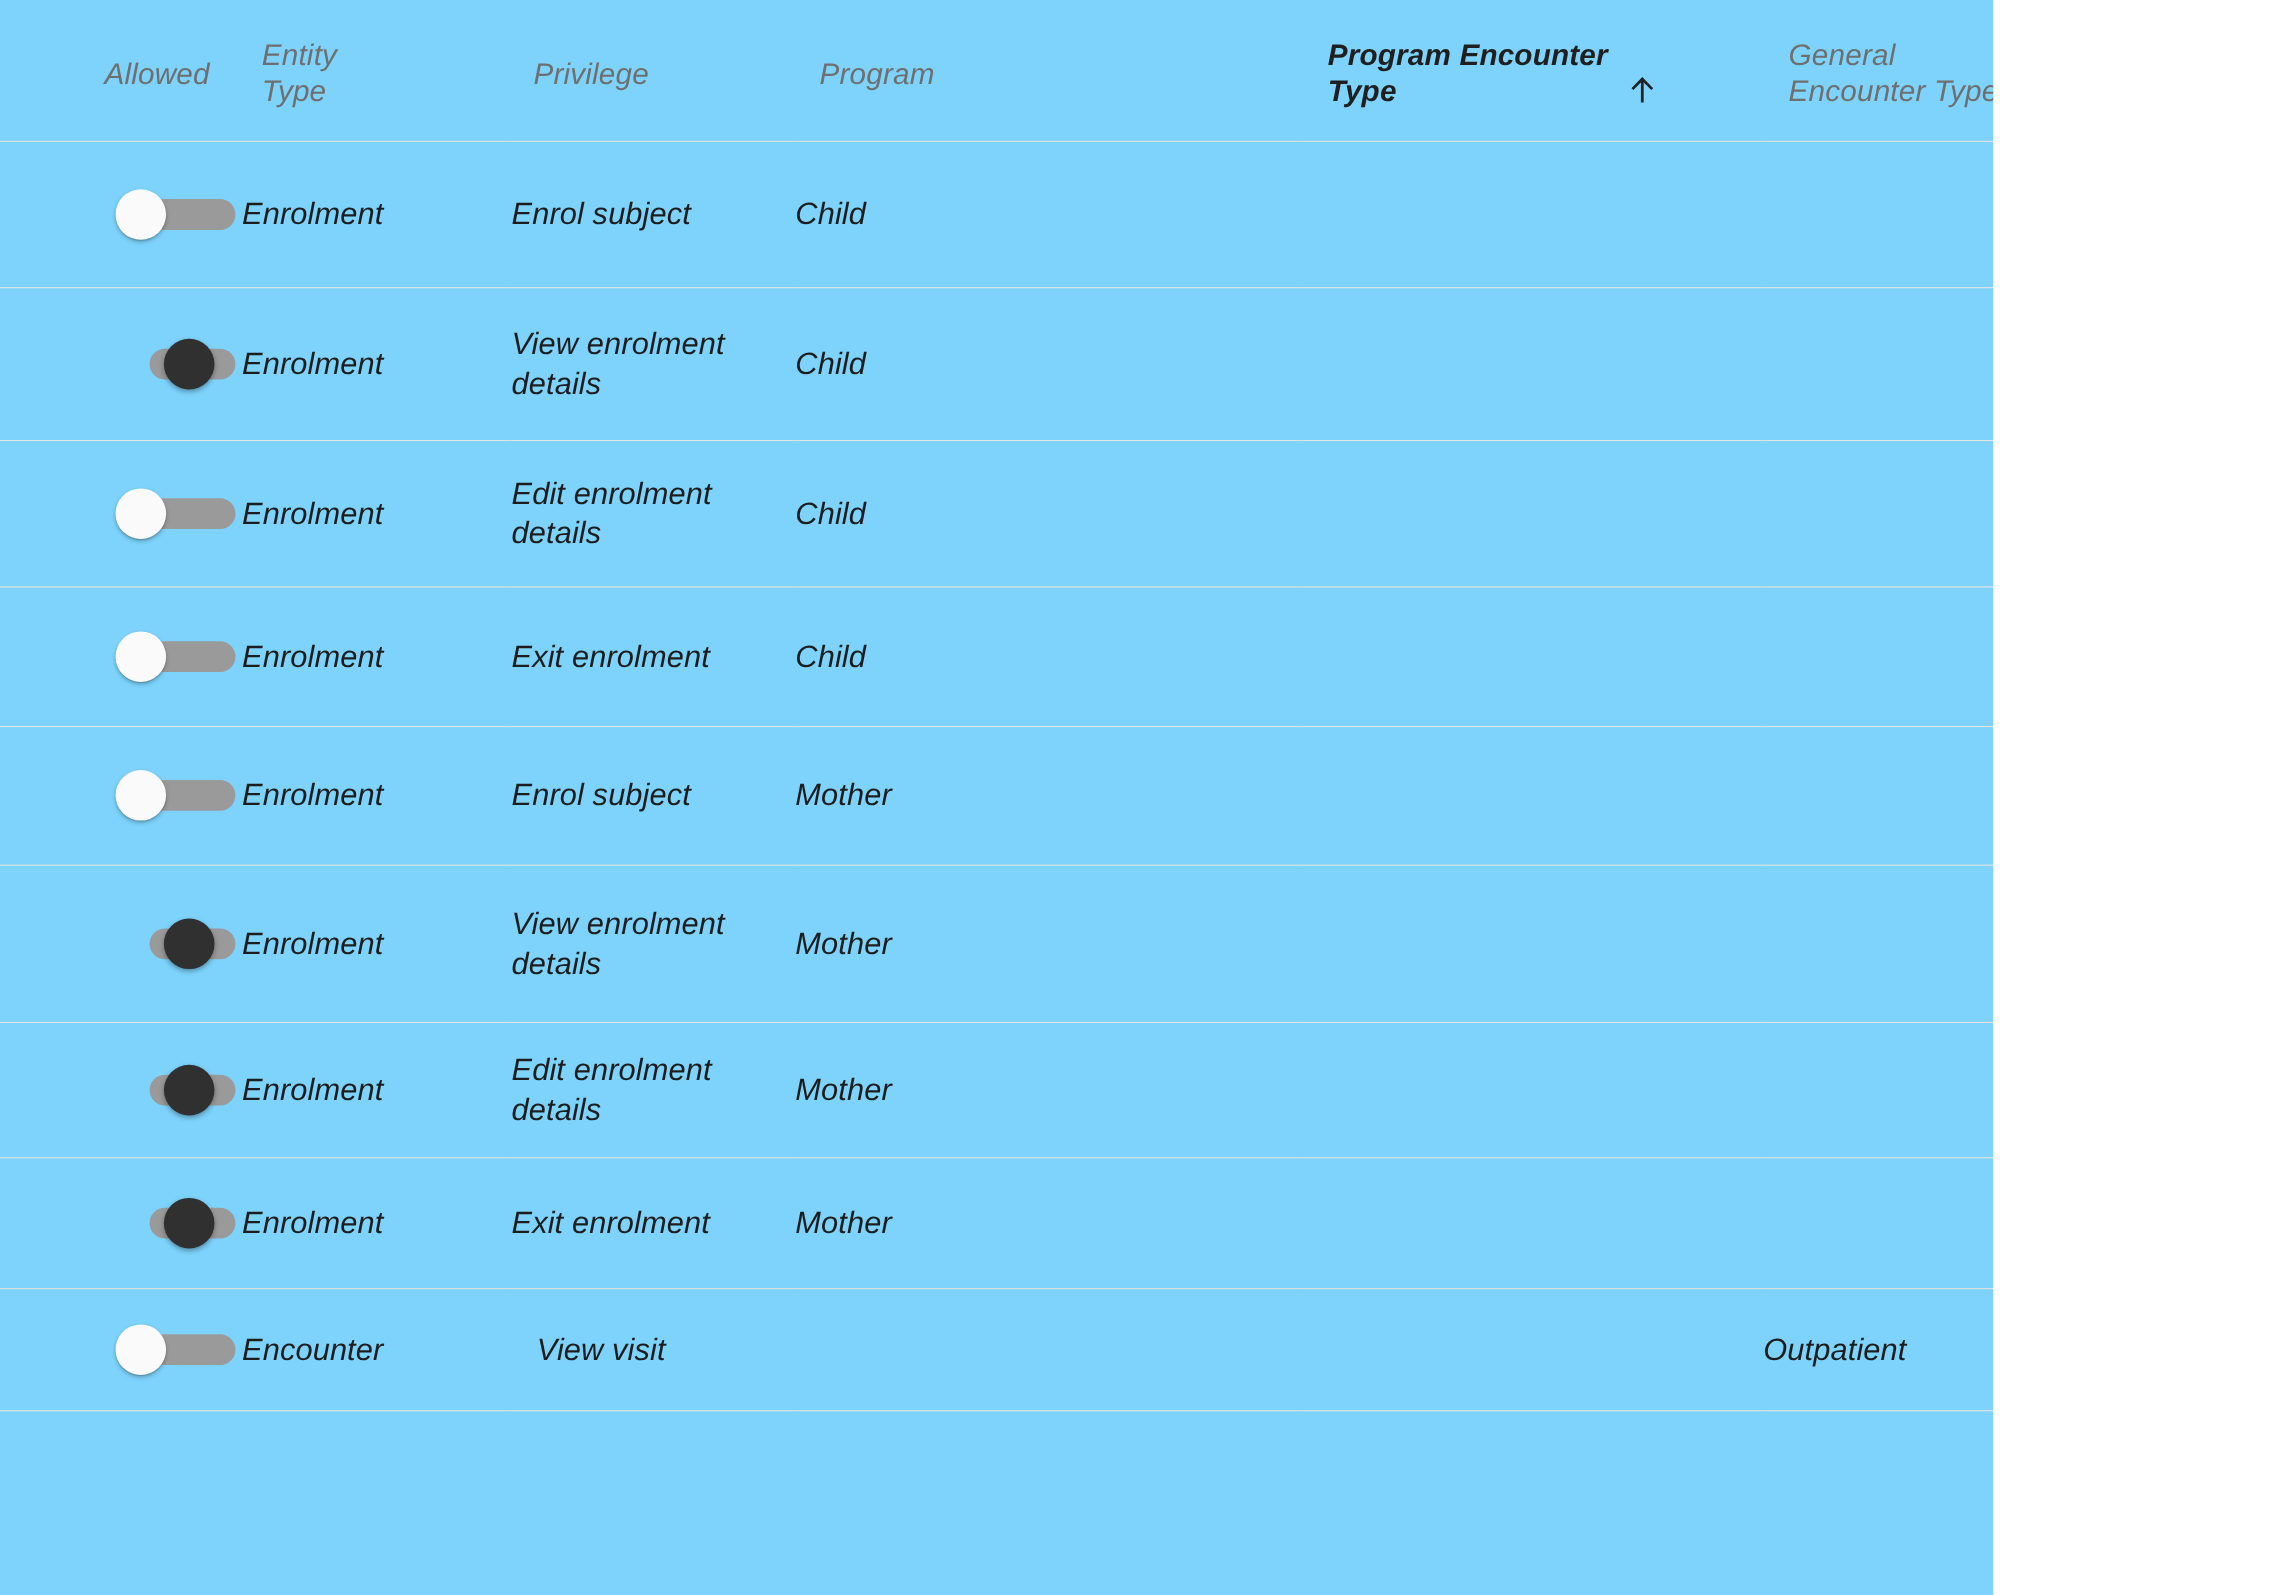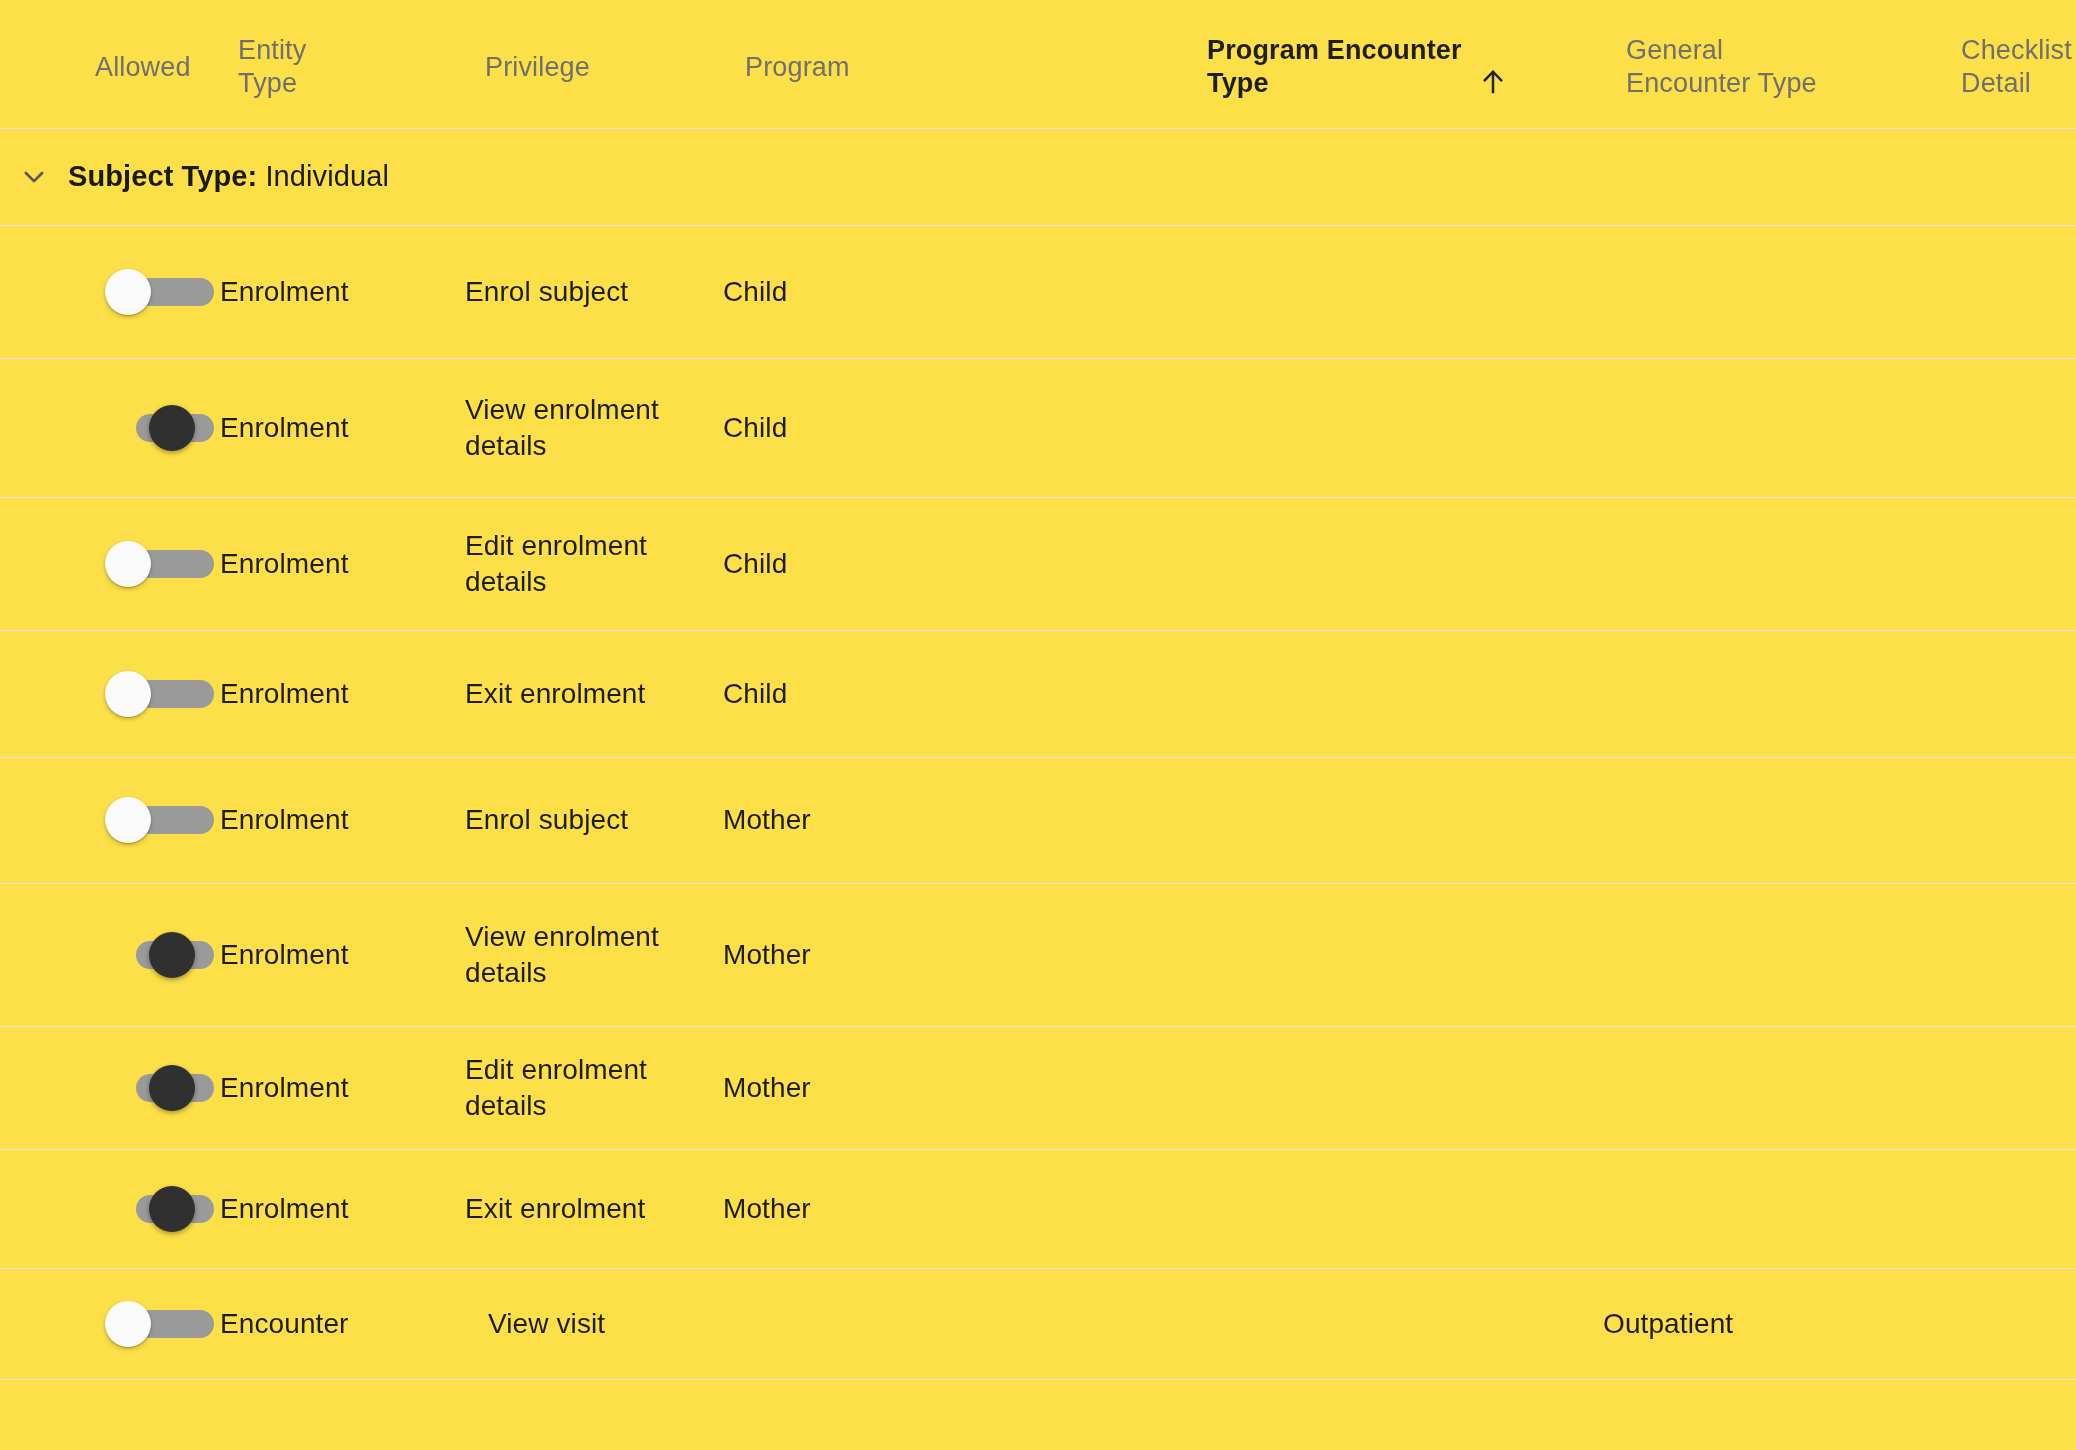--- a/index.html
+++ b/index.html
@@ -4,24 +4,25 @@
 <style>
   * { box-sizing: border-box; }
   html, body {
     margin: 0; padding: 0;
     background: #ffffff;
     font-family: "Liberation Sans", sans-serif;
     -webkit-font-smoothing: antialiased;
   }
   #page {
     position: relative;
-    width: 2076px;
+    width: 1812px;
     height: 1450px;
-    background: #fde047;
+    background: #7dd3fc;
     overflow: hidden;
+    font-style: italic;
   }
 
   
   table.priv-table {
     width: 2076px;
     border-collapse: collapse;
     table-layout: fixed;
   }
 
   
@@ -221,32 +222,20 @@
         <th class="h-cd">
           <div class="hd-inner">
             <span class="hd-label">Checklist
 Detail</span>
           </div>
         </th>
       </tr>
     </thead>
 
     <tbody>
-      <tr class="group-row">
-        <td colspan="7">
-          <div class="group-inner">
-            <span class="chev">
-              <svg width="30" height="30" viewBox="0 0 24 24" aria-hidden="true">
-                <path d="M5.5 8.8 L12 15.3 L18.5 8.8" stroke="#5a5a5a" stroke-width="2.2" fill="none" stroke-linecap="round" stroke-linejoin="round"></path>
-              </svg>
-            </span>
-            <span class="group-text"><span class="gt-bold">Subject Type:</span><span> Individual</span></span>
-          </div>
-        </td>
-      </tr>
     <tr class="data-row">
           <td class="cell-allowed" style="height: 133px;">
             <div class="toggle-holder">
               <div class="switch" role="switch" aria-checked="false">
                 <span class="track"></span>
                 <span class="knob"></span>
               </div>
             </div>
           </td>
           <td class="cell-entity"><span>Enrolment</span></td>

